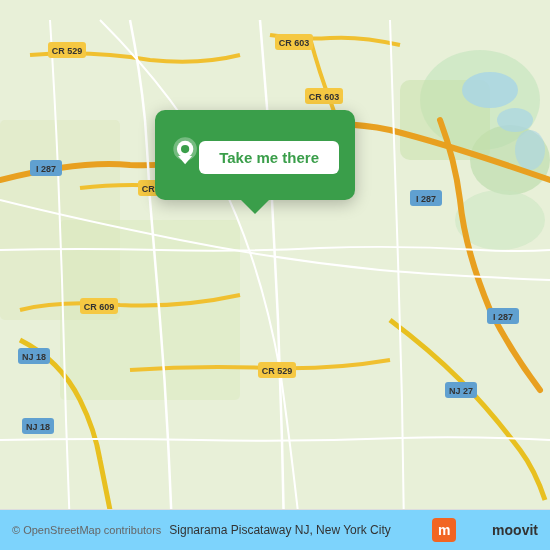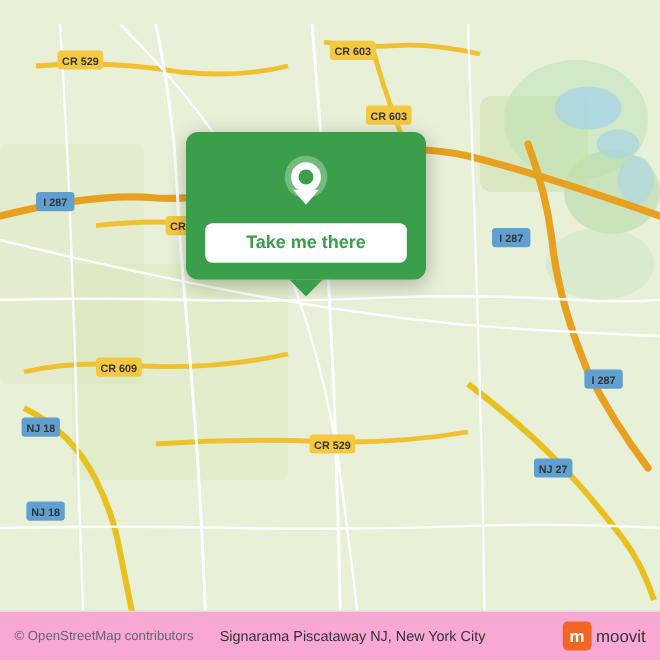--- a/index.html
+++ b/index.html
@@ -29,21 +29,21 @@
 
     
     .popup-card {
       position: absolute;
       top: 110px;
       left: 155px;
       width: 200px;
       background: #3a9e4a;
       border-radius: 10px;
       display: flex;
-      flex-direction: column;
+      flex-direction: row;
       align-items: center;
       padding: 18px 16px 14px 16px;
       box-shadow: 0 4px 16px rgba(0,0,0,0.25);
       z-index: 10;
     }
 
     .popup-card::after {
       content: '';
       position: absolute;
       bottom: -14px;
@@ -75,21 +75,21 @@
       width: 100%;
       text-align: center;
     }
 
     
     .bottom-bar {
       position: absolute;
       bottom: 0;
       left: 0;
       width: 100%;
-      background: #f9a8d4;
+      background: #7dd3fc;
       padding: 8px 12px;
       display: flex;
       align-items: center;
       justify-content: space-between;
       z-index: 20;
       border-top: 1px solid #ddd;
     }
 
     .bottom-bar-left {
       display: flex;
@@ -244,16 +244,16 @@
     <button class="take-me-there-btn">Take me there</button>
   </div>
 
   <div class="bottom-bar">
     <div class="bottom-bar-left">
       <span class="copyright-text">© OpenStreetMap contributors</span>
     </div>
     <div class="place-info" style="font-size:12px; color:#333; font-weight:normal; max-width:280px; text-align:left; padding-left:8px;">Signarama Piscataway NJ, New York City</div>
     <div class="moovit-logo">
       <div class="moovit-m">m</div>
-      <span style="font-size:14px; font-weight:normal; color:#333;">moovit</span>
+      <span style="font-size:14px; font-weight:bold; color:#333;margin-left:32px;">moovit</span>
     </div>
   </div>
 </div>
 
 </body></html>

